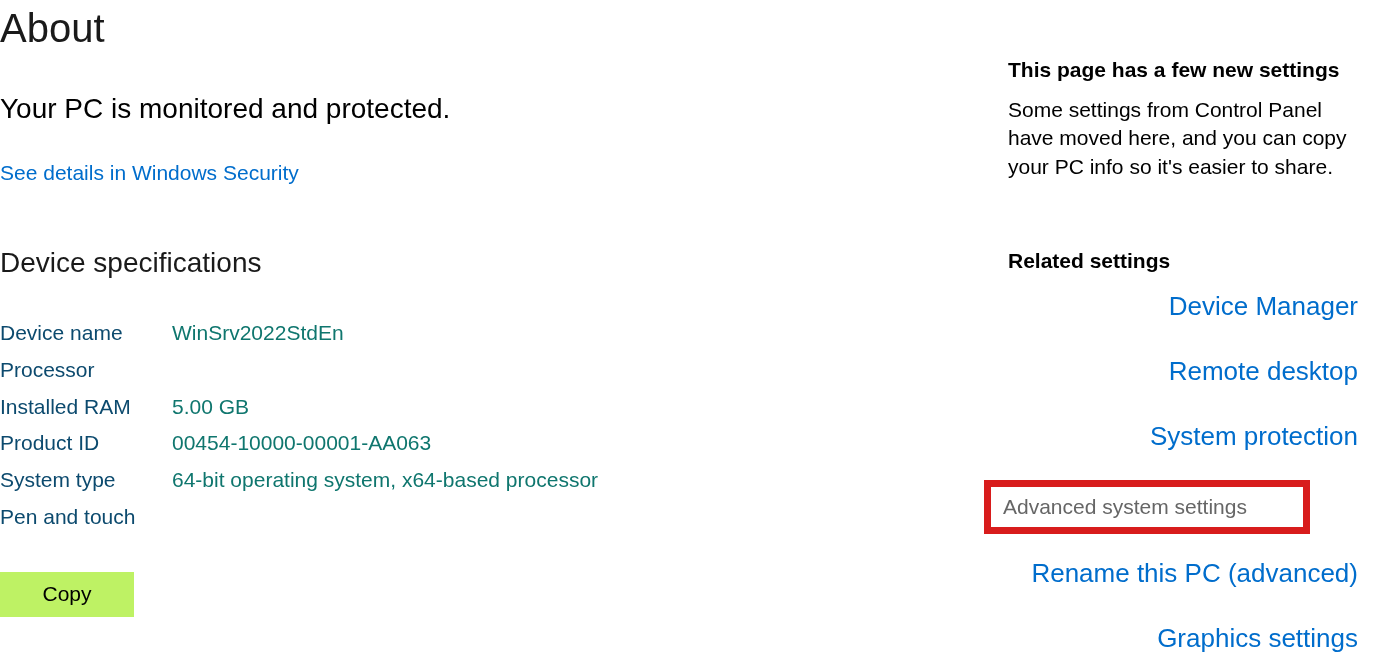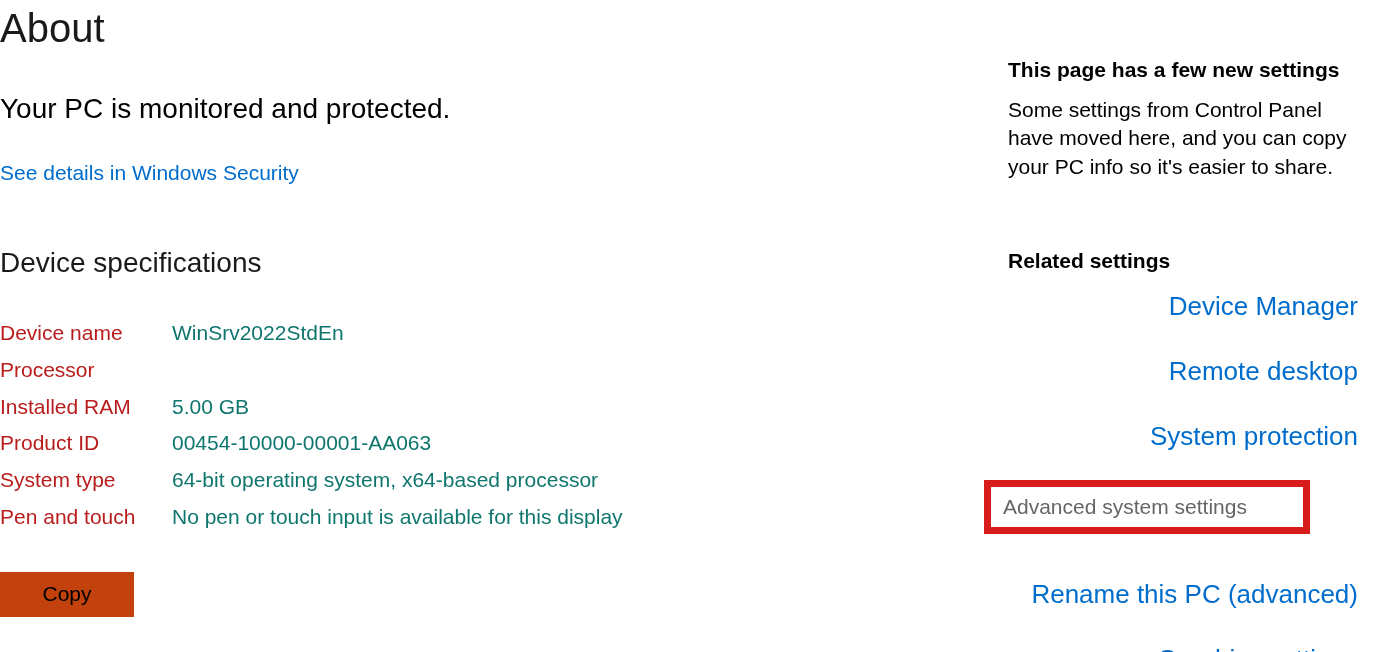--- a/index.html
+++ b/index.html
@@ -53,31 +53,31 @@
     .spec-row {
       display: flex;
       font-size: 21px;
       color: #000000;
       line-height: 1.75;
       align-items: flex-start;
     }
     .spec-label {
       width: 172px;
       flex-shrink: 0;
-      color: #b91c1c;
+      color: #0c4a6e;
     }
     .spec-value {
       color: #0f766e;
       flex: 1;
     }
     .copy-button {
       margin-top: 36px;
       width: 134px;
       height: 45px;
-      background: #c2410c;
+      background: #bef264;
       border: none;
       font-size: 21px;
       color: #000000;
       cursor: pointer;
       font-family: inherit;
     }
     .sidebar {
       position: absolute;
       left: 1008px;
       top: 58px;
@@ -106,21 +106,21 @@
       color: #006dcc;
       cursor: pointer;
       display: block;
       margin-bottom: 34px;
       text-align: right;
     }
     .highlighted-box {
       border: 7px solid #d81c1c;
       padding: 8px 12px;
       margin-left: -24px;
-      margin-bottom: 45px;
+      margin-bottom: 24px;
       margin-top: -6px;
       width: 326px;
       box-sizing: border-box;
     }
     .highlighted-link {
       font-size: 21px;
       color: #666666;
       cursor: pointer;
       display: block;
     }
@@ -150,21 +150,20 @@
     <div class="spec-row">
       <div class="spec-label">Product ID</div>
       <div class="spec-value">00454-10000-00001-AA063</div>
     </div>
     <div class="spec-row">
       <div class="spec-label">System type</div>
       <div class="spec-value">64-bit operating system, x64-based processor</div>
     </div>
     <div class="spec-row">
       <div class="spec-label">Pen and touch</div>
-      <div class="spec-value">No pen or touch input is available for this display</div>
     </div>
   </div>
 
   <button class="copy-button">Copy</button>
 </div>
 
 <div class="sidebar">
   <div class="sidebar-heading">This page has a few new settings</div>
   <div class="sidebar-text">Some settings from Control Panel have moved here, and you can copy your PC info so it's easier to share.</div>
 

